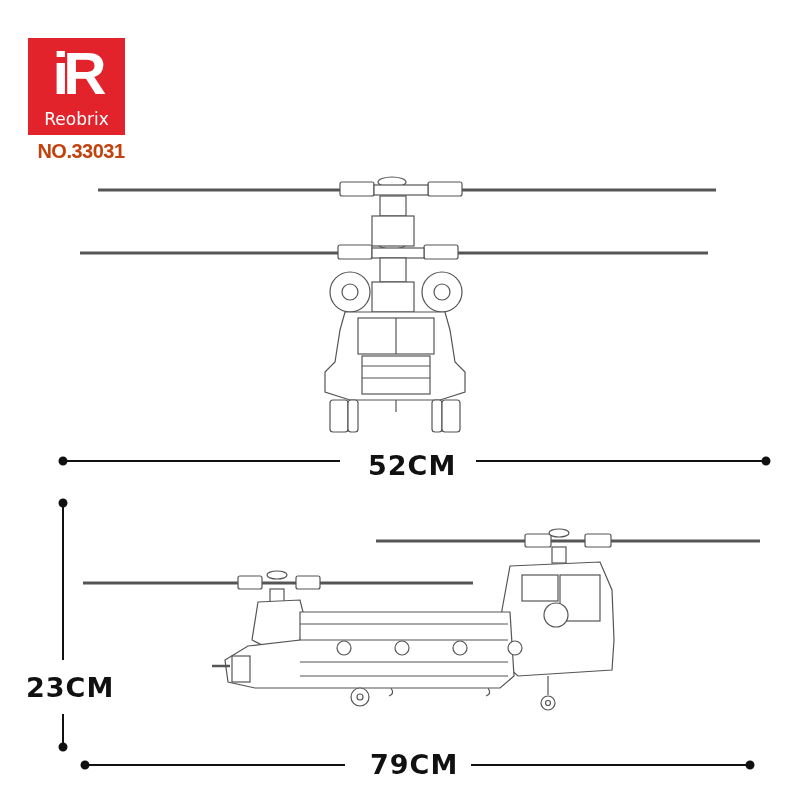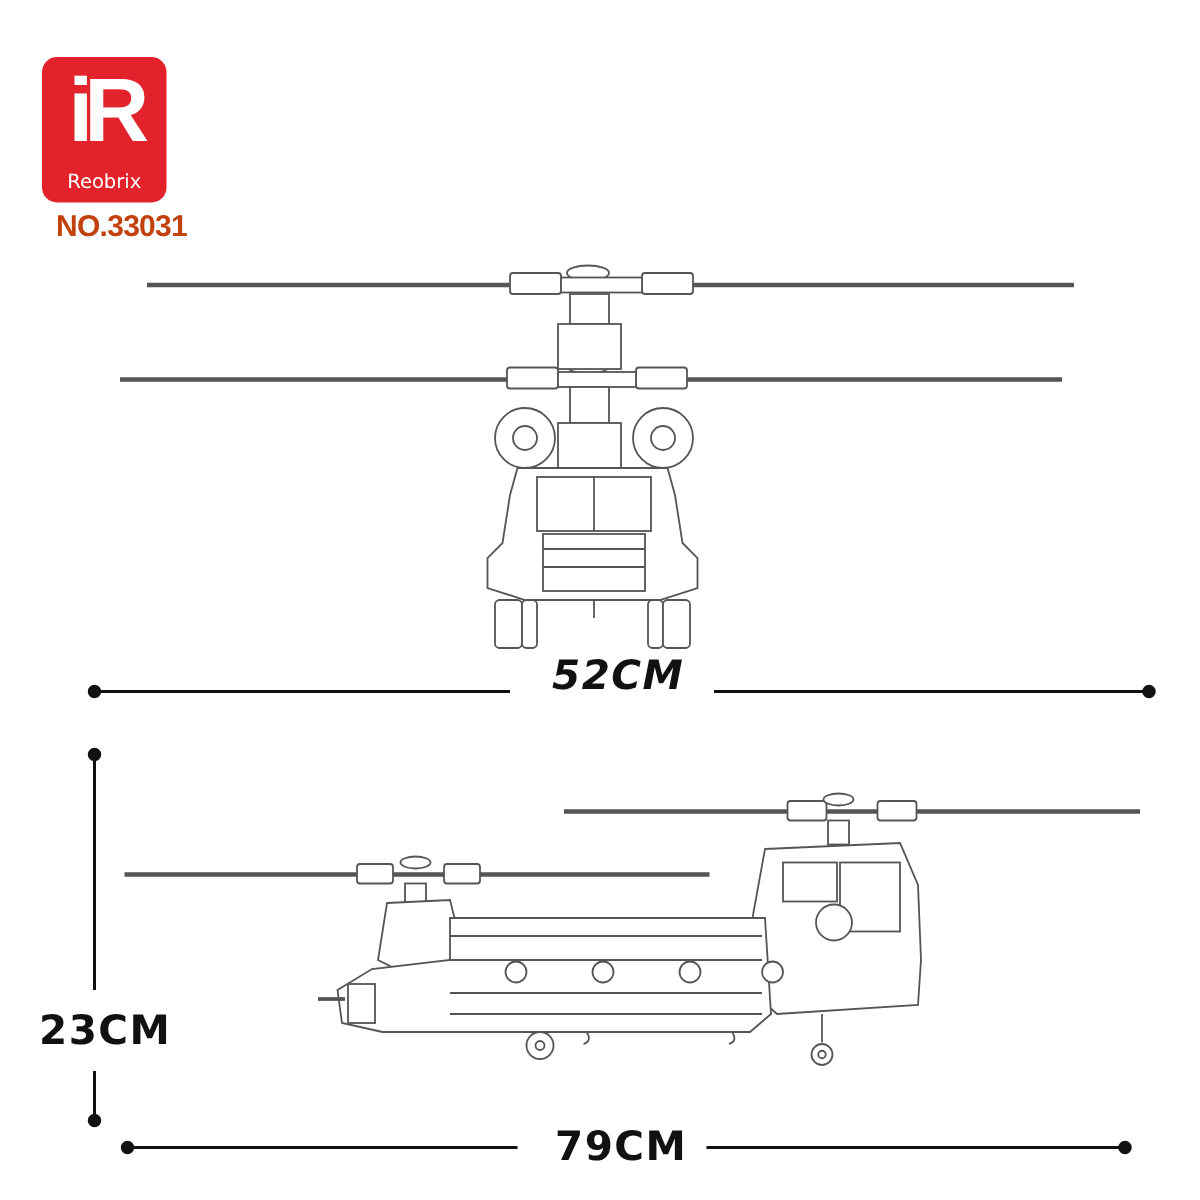--- a/index.html
+++ b/index.html
@@ -1,25 +1,25 @@
 <!DOCTYPE html>
 <html><head>
 <meta charset="utf-8">
 <style>
   html, body { margin:0; padding:0; background:#ffffff; }
   body { width:800px; height:800px; position:relative; overflow:hidden;
          font-family:"Liberation Sans", sans-serif; }
   .abs { position:absolute; }
-  .logo { left:28px; top:38px; width:83px; height:97px; background:#e3232c;
-          border-radius:10px; }
+  .logo { left:28px; top:38px; width:97px; height:97px; background:#e3232c;
+          border-radius:0; }
   .logo-mark { position:absolute; left:0; right:0; top:4px; text-align:center;
                color:#fff; font-weight:bold; font-size:60px; line-height:64px;
                font-family:"Liberation Sans", sans-serif; letter-spacing:-6px; }
   .logo-word { position:absolute; left:0; right:0; bottom:6px; text-align:center;
-               color:#fff; font-size:13px; font-family:"DejaVu Sans", sans-serif; }
+               color:#fff; font-size:17px; font-family:"DejaVu Sans", sans-serif; }
   .model-no { left:26px; top:140px; width:110px; font-weight:bold; font-size:20px;
               color:#c2410c; text-align:center; letter-spacing:-0.5px; }
   .dim-label { font-weight:bold; font-size:27px; color:#111; letter-spacing:1px;
                font-family:"DejaVu Sans", sans-serif; background:#fff;
                padding:0 8px; }
   svg.drawing { position:absolute; left:0; top:0; }
 </style>
 </head>
 <body>
 
@@ -128,15 +128,15 @@
   </g>
 
   <g stroke="#111" stroke-width="2" fill="#111">
     <circle cx="85" cy="765" r="3.5"></circle>
     <line x1="85" y1="765" x2="345" y2="765"></line>
     <line x1="471" y1="765" x2="750" y2="765"></line>
     <circle cx="750" cy="765" r="3.5"></circle>
   </g>
 </svg>
 
-<div class="abs dim-label" style="left:360px; top:435px;font-style:italic;">52CM</div>
+<div class="abs dim-label" style="left:360px; top:450px;">52CM</div>
 <div class="abs dim-label" style="left:22px; top:672px; padding:0 4px;text-align:center;">23CM</div>
 <div class="abs dim-label" style="left:362px; top:749px;text-align:right;">79CM</div>
 
 </body></html>

